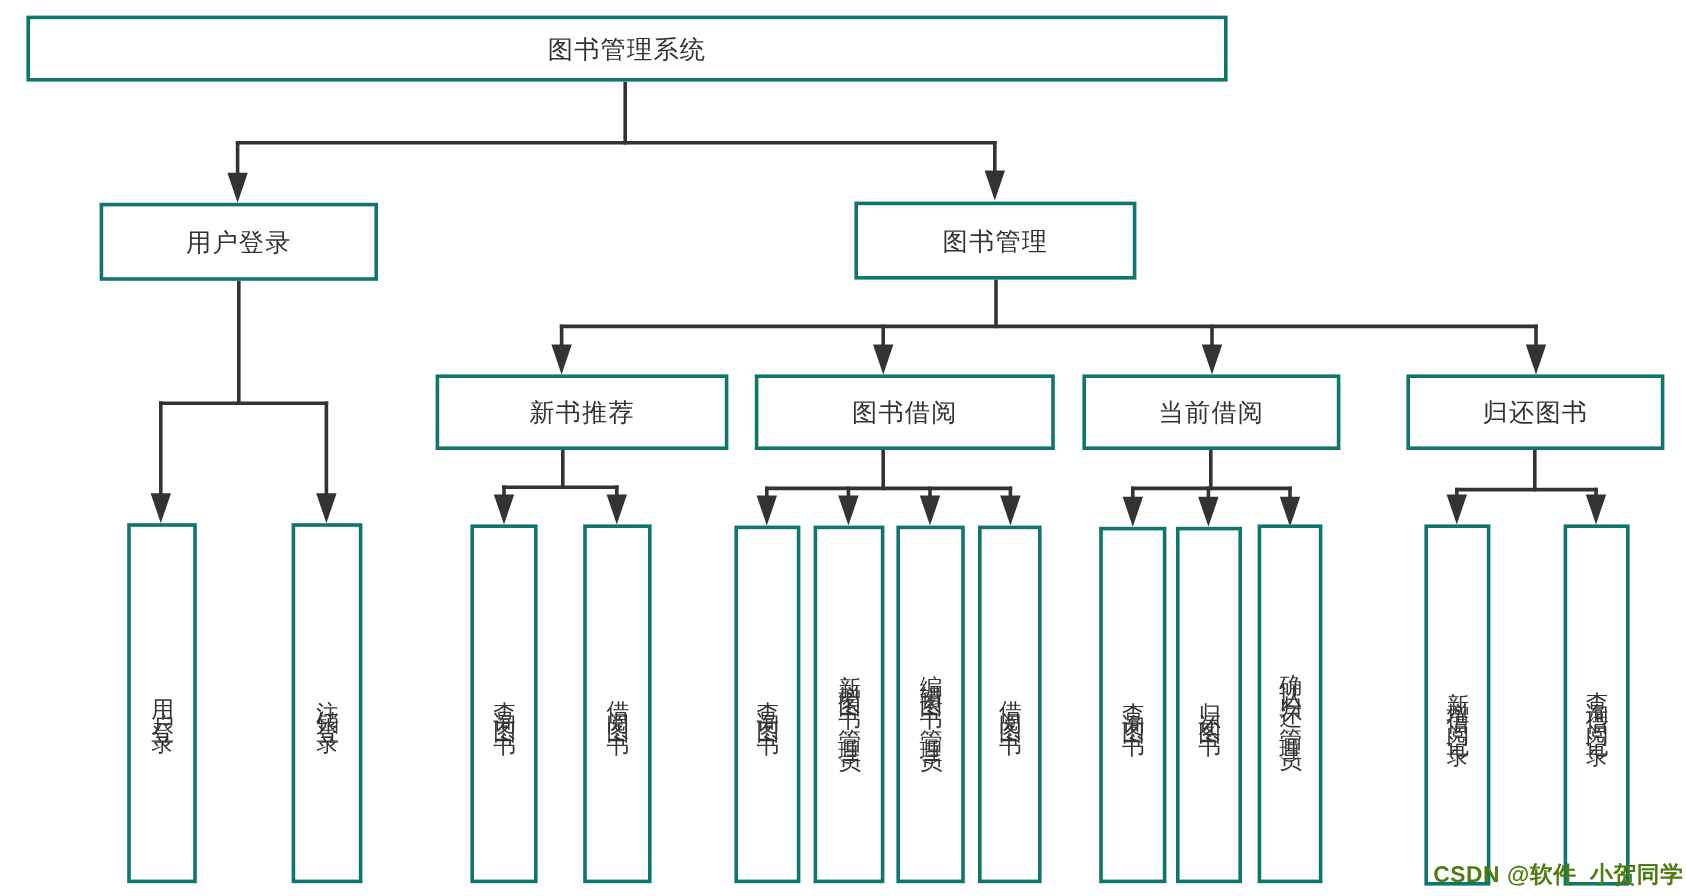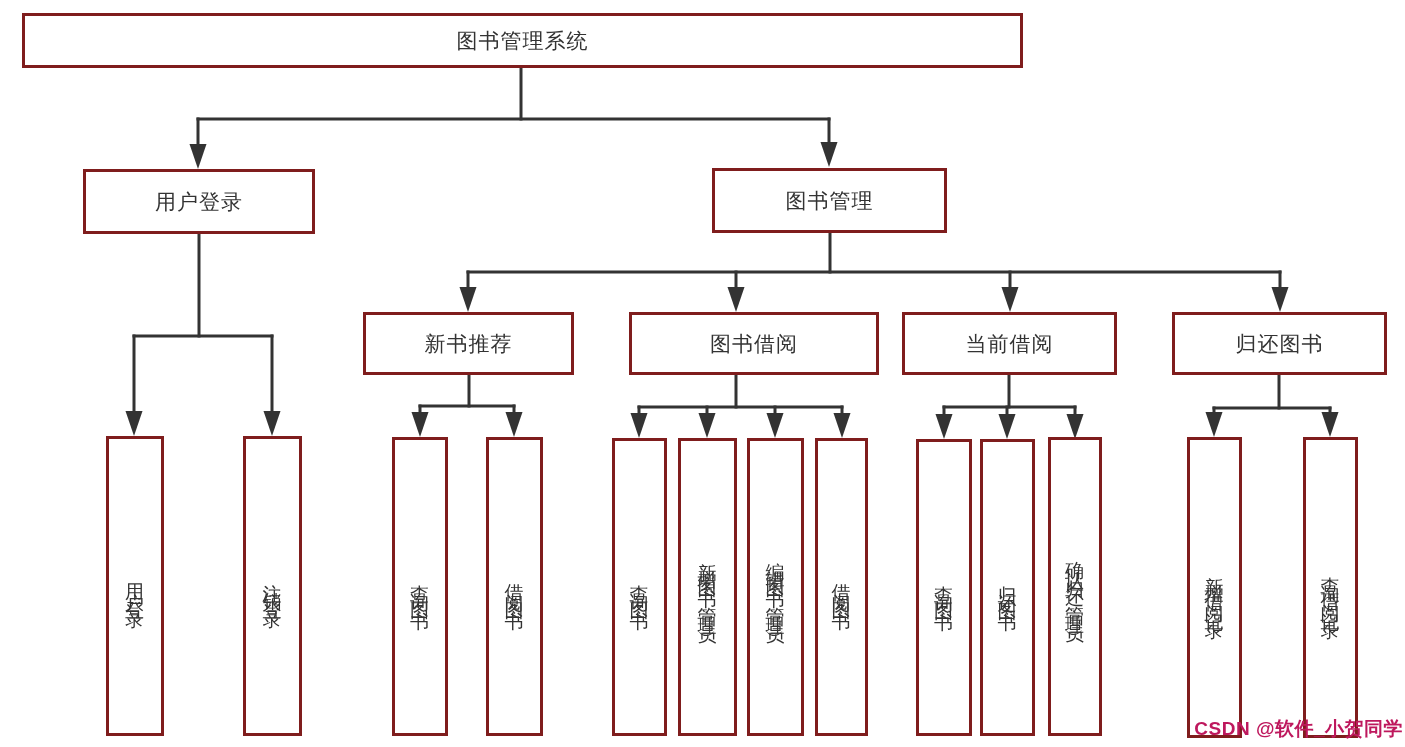--- a/index.html
+++ b/index.html
@@ -8,21 +8,21 @@
     width:1405px;height:747px;
     background:#ffffff;
     font-family:"Liberation Sans", sans-serif;
     color:#333333;
     overflow:hidden;
   }
   .wires{position:absolute;left:0;top:0;width:1405px;height:747px;}
   .node{
     position:absolute;
     box-sizing:border-box;
-    border:3px solid #7f1d1d;
+    border:3px solid #0f766e;
     background:#ffffff;
     display:flex;
     align-items:center;
     justify-content:center;
   }
   .hbox{
     font-size:21px;
     letter-spacing:1px;
     white-space:nowrap;
   }
@@ -32,21 +32,21 @@
     font-size:19px;
     letter-spacing:9px;
     line-height:1;
   }
   .watermark{
     position:absolute;
     right:2px;
     top:716px;
     font-size:19px;
     font-weight:600;
-    color:#be185d;
+    color:#4d7c0f;
     letter-spacing:0.5px;
     white-space:nowrap;
     z-index:5;
   }
 </style>
 </head>
 <body>
 
 <div class="canvas">
 
@@ -114,21 +114,21 @@
       <polygon points="1205.5,412 1222.5,412 1214,437"></polygon>
       <polygon points="1321.5,412 1338.5,412 1330,437"></polygon>
     </g>
   </svg>
 
   <div class="node hbox" style="left:22px;top:13px;width:1001px;height:55px;">图书管理系统</div>
 
   <div class="node hbox" style="left:83px;top:169px;width:232px;height:65px;">用户登录</div>
   <div class="node hbox" style="left:712px;top:168px;width:235px;height:65px;">图书管理</div>
 
-  <div class="node hbox" style="left:363px;top:312px;width:211px;height:63px;">新书推荐</div>
+  <div class="node hbox" style="left:363px;top:312px;width:244px;height:63px;">新书推荐</div>
   <div class="node hbox" style="left:629px;top:312px;width:250px;height:63px;">图书借阅</div>
   <div class="node hbox" style="left:902px;top:312px;width:215px;height:63px;text-align:right;">当前借阅</div>
   <div class="node hbox" style="left:1172px;top:312px;width:215px;height:63px;">归还图书</div>
 
   <div class="node vbox" style="left:106px;top:436px;width:58px;height:300px;">用户登录</div>
   <div class="node vbox" style="left:243px;top:436px;width:59px;height:300px;">注销登录</div>
 
   <div class="node vbox" style="left:392px;top:437px;width:56px;height:299px;">查询图书</div>
   <div class="node vbox" style="left:486px;top:437px;width:57px;height:299px;">借阅图书</div>
 

